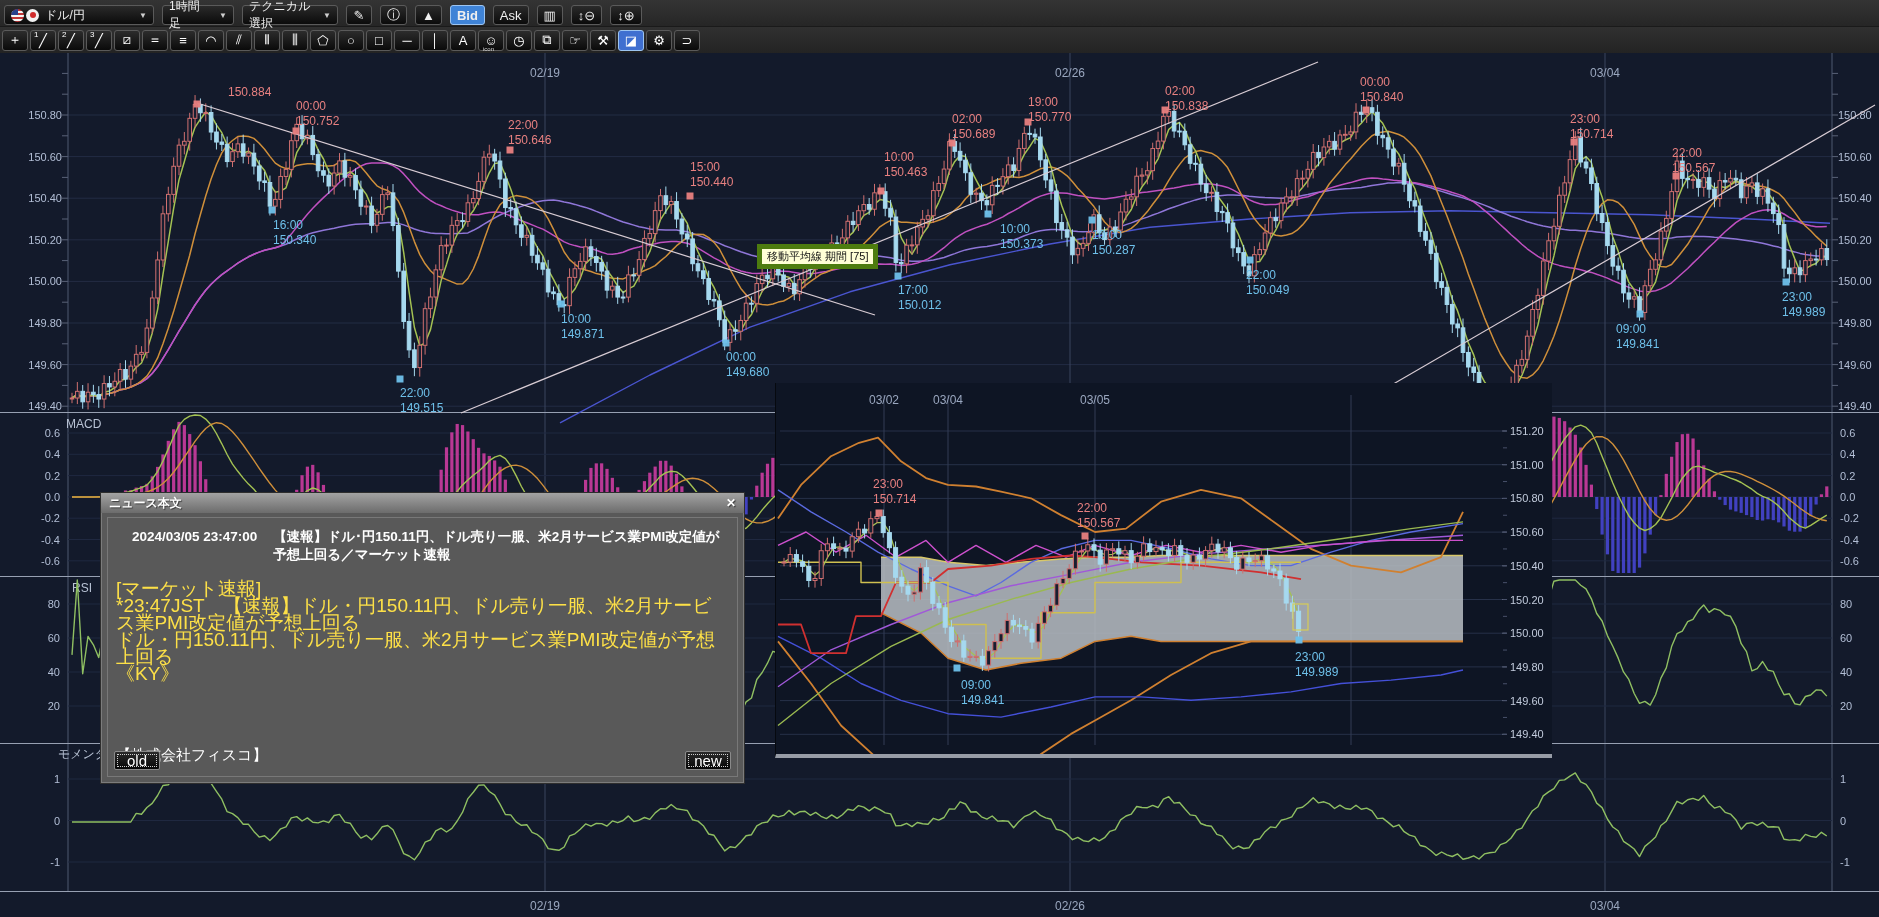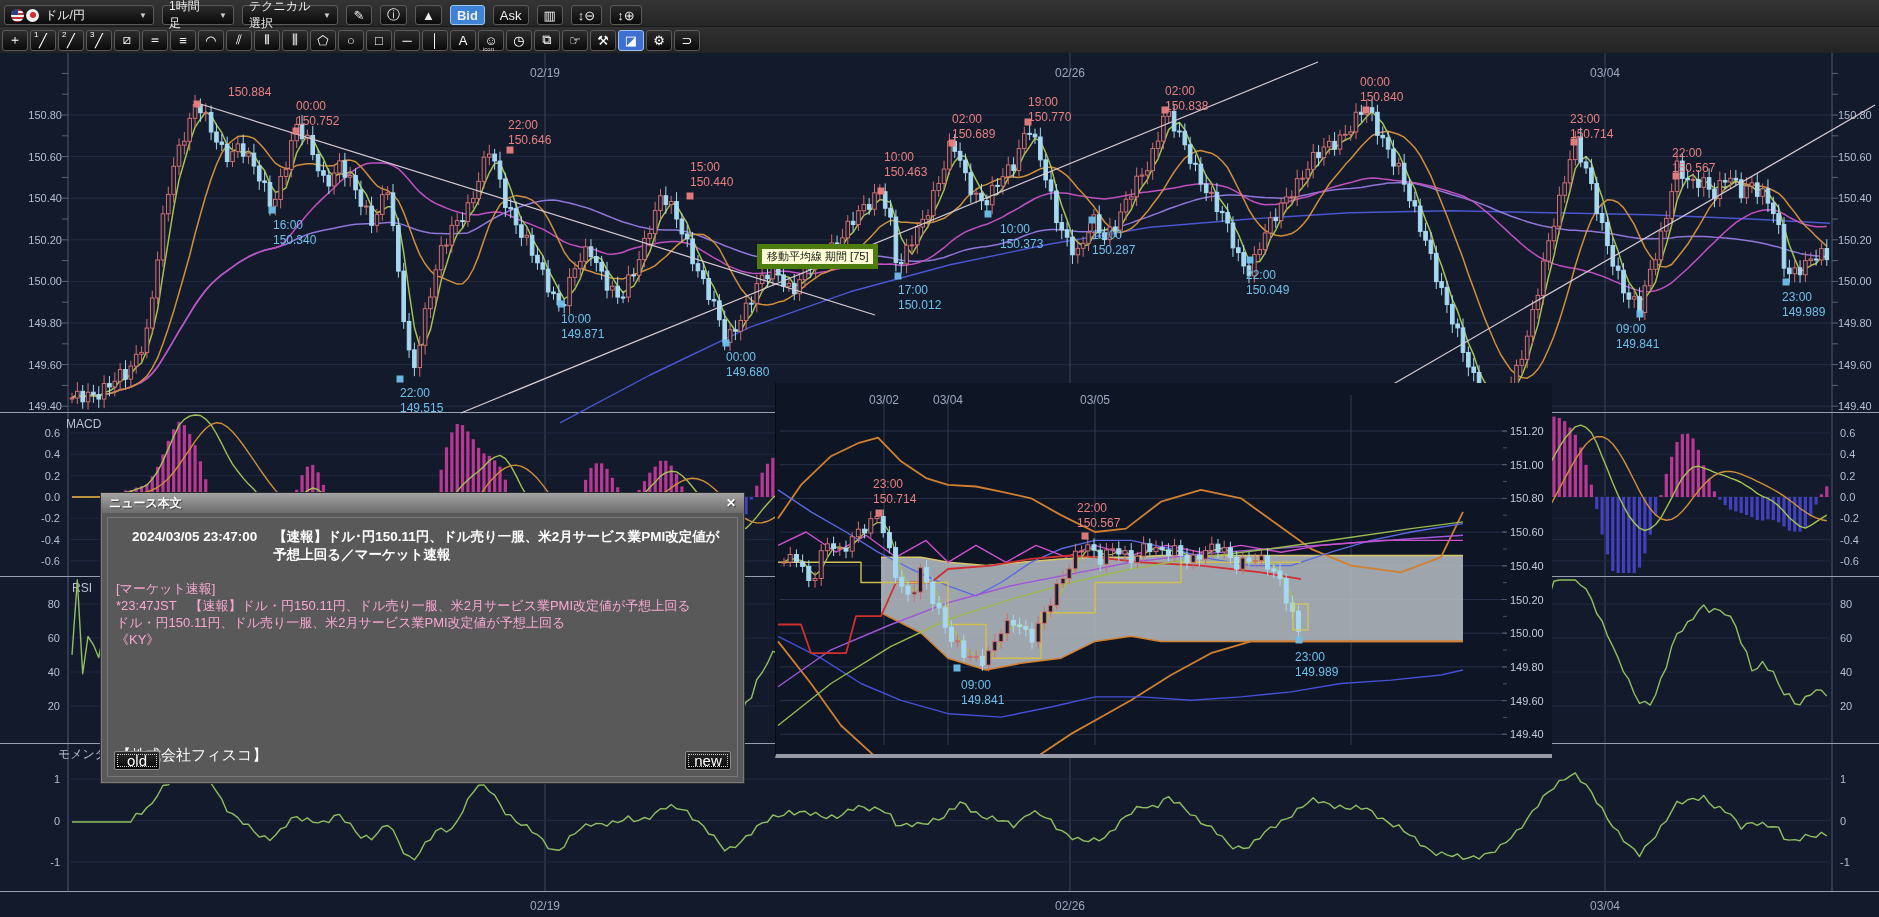--- a/index.html
+++ b/index.html
@@ -40,21 +40,21 @@
   
   .news{position:absolute;left:100px;top:492px;width:645px;height:292px;z-index:30;background:#595959;
         border:1px solid #2e2e2e;box-shadow:inset 0 0 0 1px #7c7c7c;box-sizing:border-box;}
   .news-title{height:20px;background:linear-gradient(#a3a3a3,#6c6c6c);display:flex;align-items:center;
         padding:0 8px;color:#fff;font-size:12px;font-weight:bold;text-shadow:1px 1px 1px #3a3a3a;}
   .news-close{margin-left:auto;color:#fff;font-size:12px;font-weight:bold;cursor:default;}
   .news-body{position:absolute;left:6px;right:6px;top:24px;bottom:6px;border:1px solid #787878;}
   .news-head{display:flex;gap:16px;padding:10px 14px 0 24px;color:#fff;font-weight:bold;font-size:13.5px;line-height:18px;}
   .nw-date{white-space:nowrap;}
   .nw-headline{max-width:455px;}
-  .news-text{position:absolute;left:8px;top:62px;margin:0;width:600px;color:#f9a8d4;font-size:13px;line-height:17px;
+  .news-text{position:absolute;left:8px;top:62px;margin:0;width:600px;color:#fde047;font-size:19px;line-height:17px;
         font-family:"Liberation Sans",sans-serif;white-space:pre-wrap;}
   .news-source{position:absolute;left:8px;top:228px;color:#fff;font-size:15px;}
   .nbtn{position:absolute;bottom:6px;width:46px;height:19px;background:linear-gradient(#2a2a2a,#060606);color:#fff;
         border:1px solid #8a8a8a;border-radius:2px;font-size:15px;outline:1px dotted #cfcfcf;outline-offset:-4px;padding:0;}
   .nbtn.old{left:6px;}
   .nbtn.new{right:6px;}
 </style>
 </head>
 <body>
 

